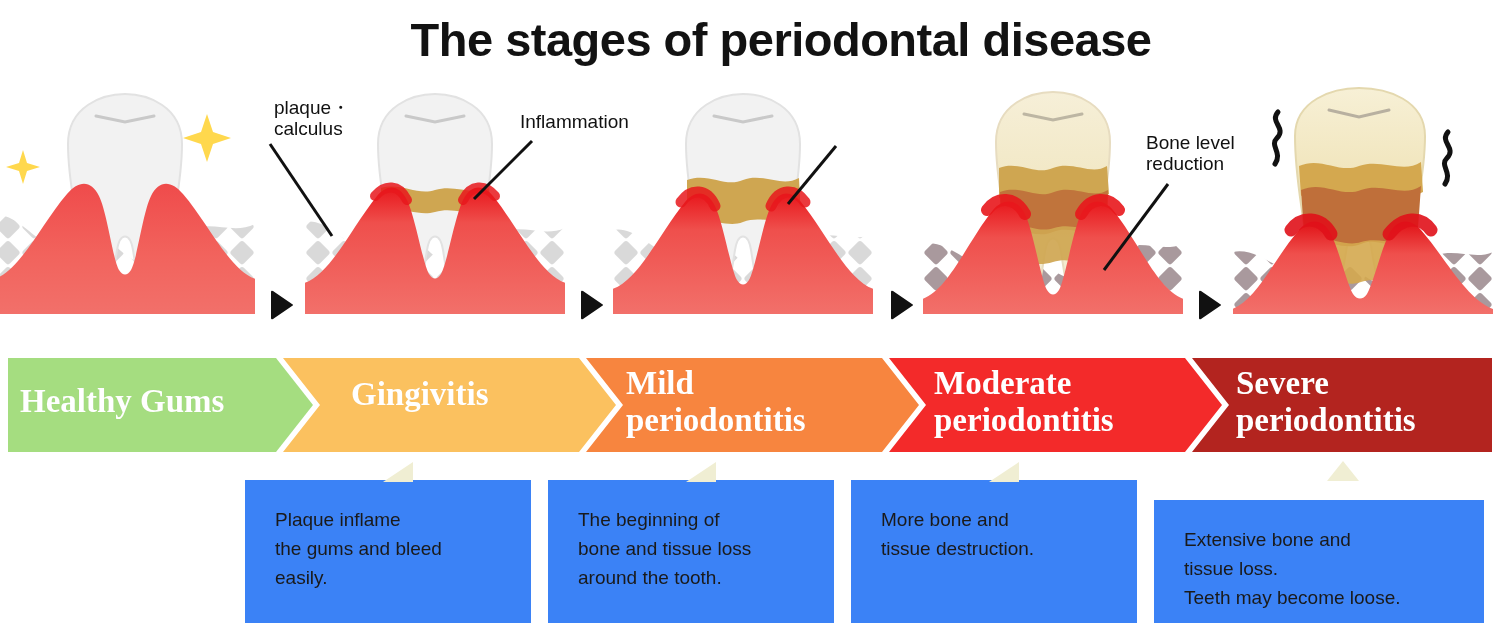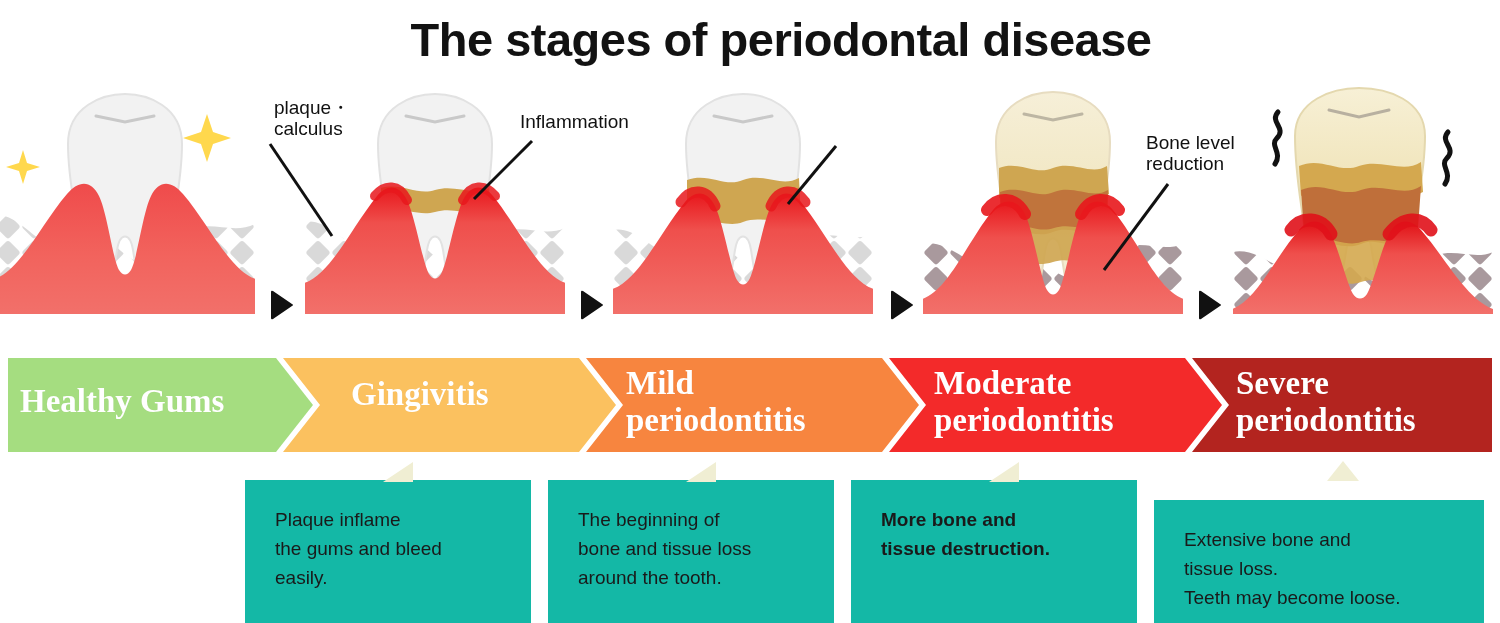--- a/index.html
+++ b/index.html
@@ -31,21 +31,21 @@
   .banner{position:absolute;left:8px;top:358px;width:1484px;height:94px;}
   .banner svg{display:block;width:1484px;height:94px;}
   .banner-labels{position:absolute;left:8px;top:358px;width:1484px;height:94px;}
   .bn-txt{
     position:absolute;color:#fff;font-weight:bold;font-size:33px;line-height:1.12;
     white-space:pre-line;text-shadow:0 0 1px rgba(0,0,0,.06);font-family:Liberation Serif, serif;
   }
 
   
   .cap{
-    position:absolute;background:#14b8a6;color:#1a1a1a;
+    position:absolute;background:#3b82f6;color:#1a1a1a;
     font-size:19px;line-height:1.52;white-space:pre-line;
     padding:26px 0 12px 30px;box-sizing:border-box;
   }
   .cap-tail{position:absolute;width:0;height:0;}
 </style>
 </head>
 <body>
 
 <div class="title">The stages of periodontal disease</div>
 
@@ -354,21 +354,21 @@
 easily.</div>
 <div class="cap-tail" style="left:383px;top:462px;
      border-left:30px solid transparent;border-bottom:20px solid #f0eed3;"></div>
 
 <div class="cap" style="left:548px;top:480px;width:286px;height:143px;">The beginning of
 bone and tissue loss
 around the tooth.</div>
 <div class="cap-tail" style="left:686px;top:462px;
      border-left:30px solid transparent;border-bottom:20px solid #f0eed3;"></div>
 
-<div class="cap" style="left:851px;top:480px;width:286px;height:143px;font-weight:bold;">More bone and
+<div class="cap" style="left:851px;top:480px;width:286px;height:143px;">More bone and
 tissue destruction.</div>
 <div class="cap-tail" style="left:989px;top:462px;
      border-left:30px solid transparent;border-bottom:20px solid #f0eed3;"></div>
 
 <div class="cap" style="left:1154px;top:500px;width:330px;height:143px;">Extensive bone and
 tissue loss.
 Teeth may become loose.</div>
 <div class="cap-tail" style="left:1327px;top:461px;
      border-left:16px solid transparent;border-right:16px solid transparent;
      border-bottom:20px solid #f0eed3;"></div>

